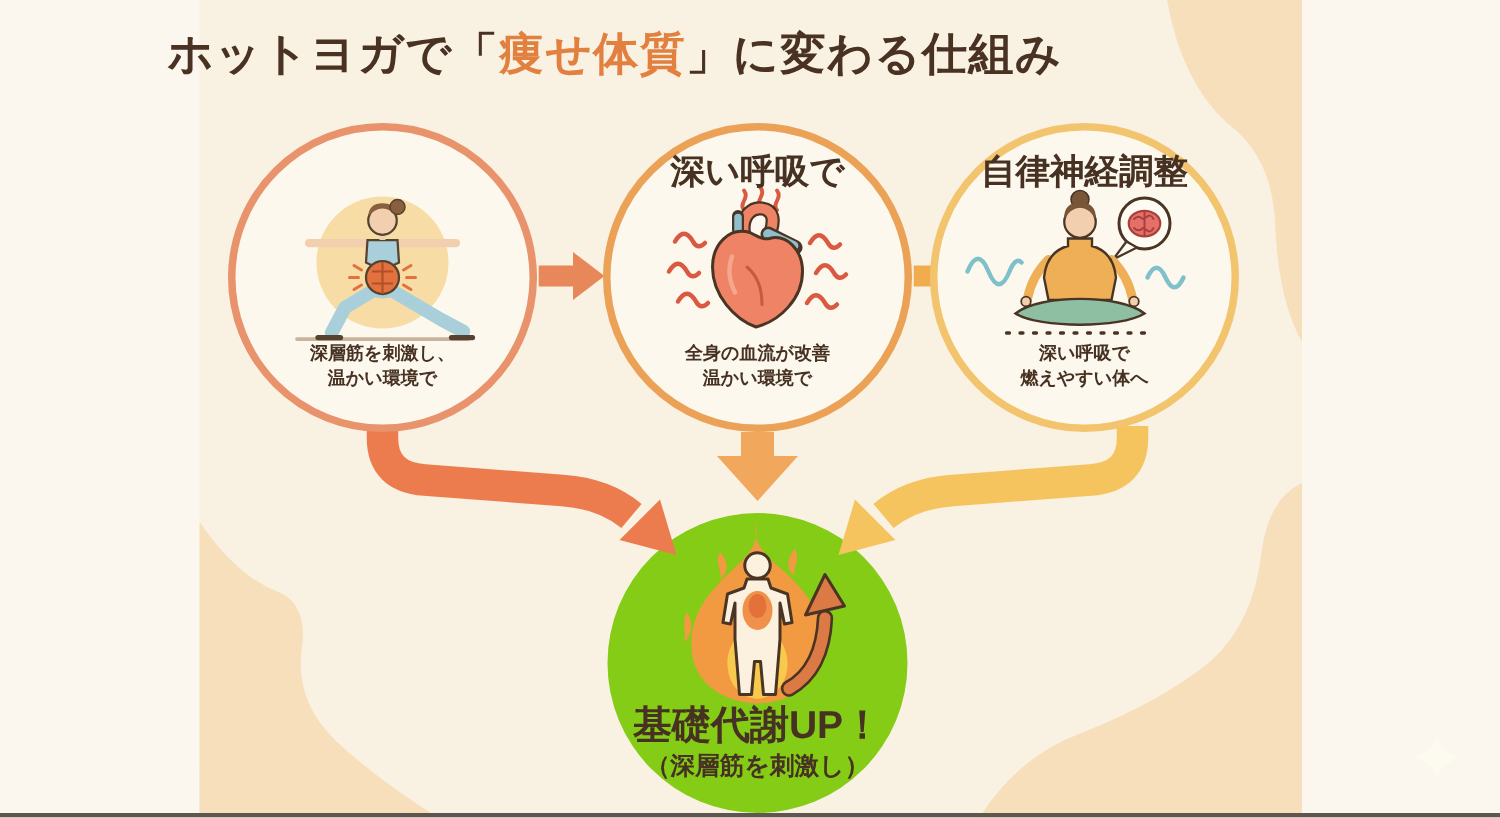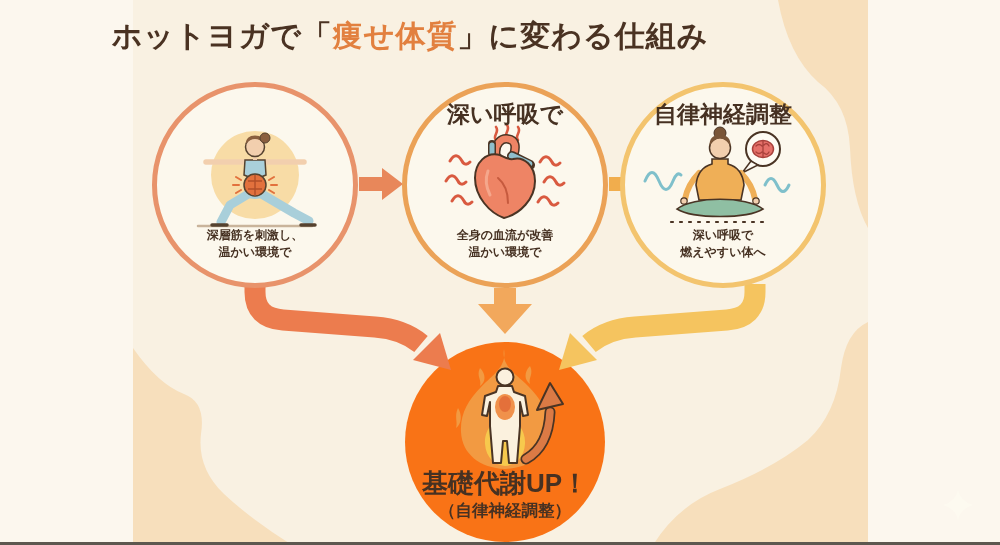--- a/index.html
+++ b/index.html
@@ -30,21 +30,21 @@
                     font-size:12px; font-weight:700; color:#463122; line-height:1.38; z-index:6; }
 
   .flow-arrow { position:absolute; z-index:3; }
   .arrow-12 { left:359px; top:164px; }
   .arrow-23 { left:609px; top:164px; }
   .arrow-down { left:478px; top:288px; }
   .arrow-curve-left { left:225px; top:284px; }
   .arrow-curve-right { left:545px; top:284px; transform:scaleX(-1); }
 
   .result-circle { position:absolute; left:405px; top:342px; width:200px; height:200px;
-                   border-radius:50%; background:#f97316; z-index:2; }
+                   border-radius:50%; background:#84cc16; z-index:2; }
   .result-art { position:absolute; left:50%; transform:translateX(-50%); top:4px; }
   .result-heading { position:absolute; top:124px; width:100%; text-align:center;
                     font-size:26px; font-weight:800; color:#463122; }
   .result-subheading { position:absolute; top:158px; width:100%; text-align:center;
                        font-size:16.5px; font-weight:700; color:#463122; }
 
   .sparkle { position:absolute; left:943px; top:490px; z-index:1; }
   .bottom-edge { position:absolute; left:0; bottom:0; width:1000px; height:3px;
                  background:#5d574f; z-index:9; }
 </style>
@@ -176,21 +176,21 @@
         <ellipse cx="75" cy="61" rx="10" ry="13" fill="#F0914B"></ellipse>
         <ellipse cx="75" cy="58" rx="6" ry="8" fill="#E4703A"></ellipse>
       </g>
       <g>
         <path d="M96,113 C112,104 119,88 120,66" stroke="#4A3424" stroke-width="11" fill="none" stroke-linecap="round"></path>
         <path d="M96,113 C112,104 119,88 120,66" stroke="#DB7A45" stroke-width="7.5" fill="none" stroke-linecap="round"></path>
         <polygon points="107,64 133,58 120,37" fill="#DB7A45" stroke="#4A3424" stroke-width="2" stroke-linejoin="round"></polygon>
       </g>
     </svg>
     <div class="result-heading">基礎代謝UP！</div>
-    <div class="result-subheading">（自律神経調整）</div>
+    <div class="result-subheading">（深層筋を刺激し）</div>
   </div>
 
   <svg class="flow-arrow arrow-12" width="44" height="40" viewBox="0 0 44 40">
     <polygon points="0,13 23,13 23,4 44,20 23,36 23,27 0,27" fill="#E8875A"></polygon>
   </svg>
   <svg class="flow-arrow arrow-23" width="44" height="40" viewBox="0 0 44 40">
     <polygon points="0,13 23,13 23,4 44,20 23,36 23,27 0,27" fill="#F1AD4D"></polygon>
   </svg>
   <svg class="flow-arrow arrow-down" width="54" height="46" viewBox="0 0 54 46">
     <polygon points="16,0 38,0 38,16 54,16 27,46 0,16 16,16" fill="#F2A85C"></polygon>

